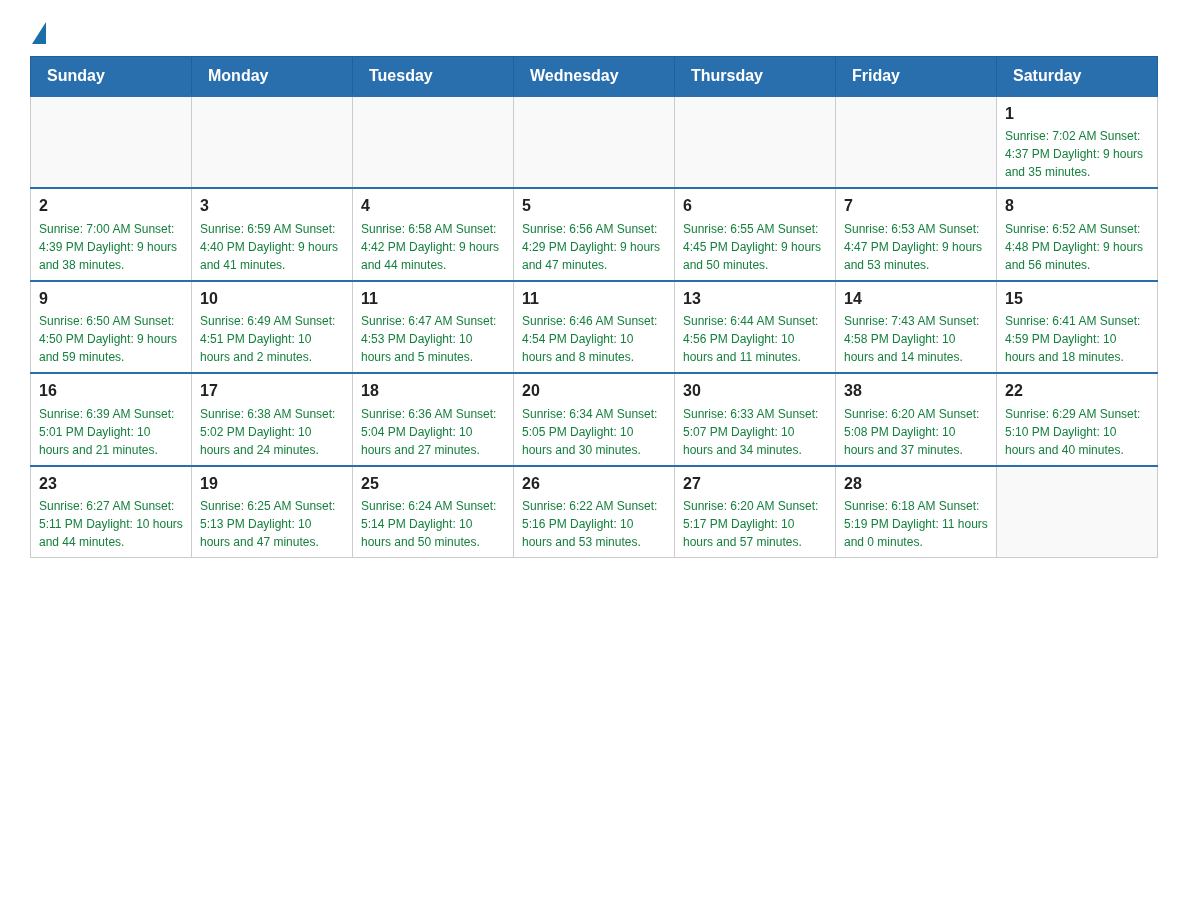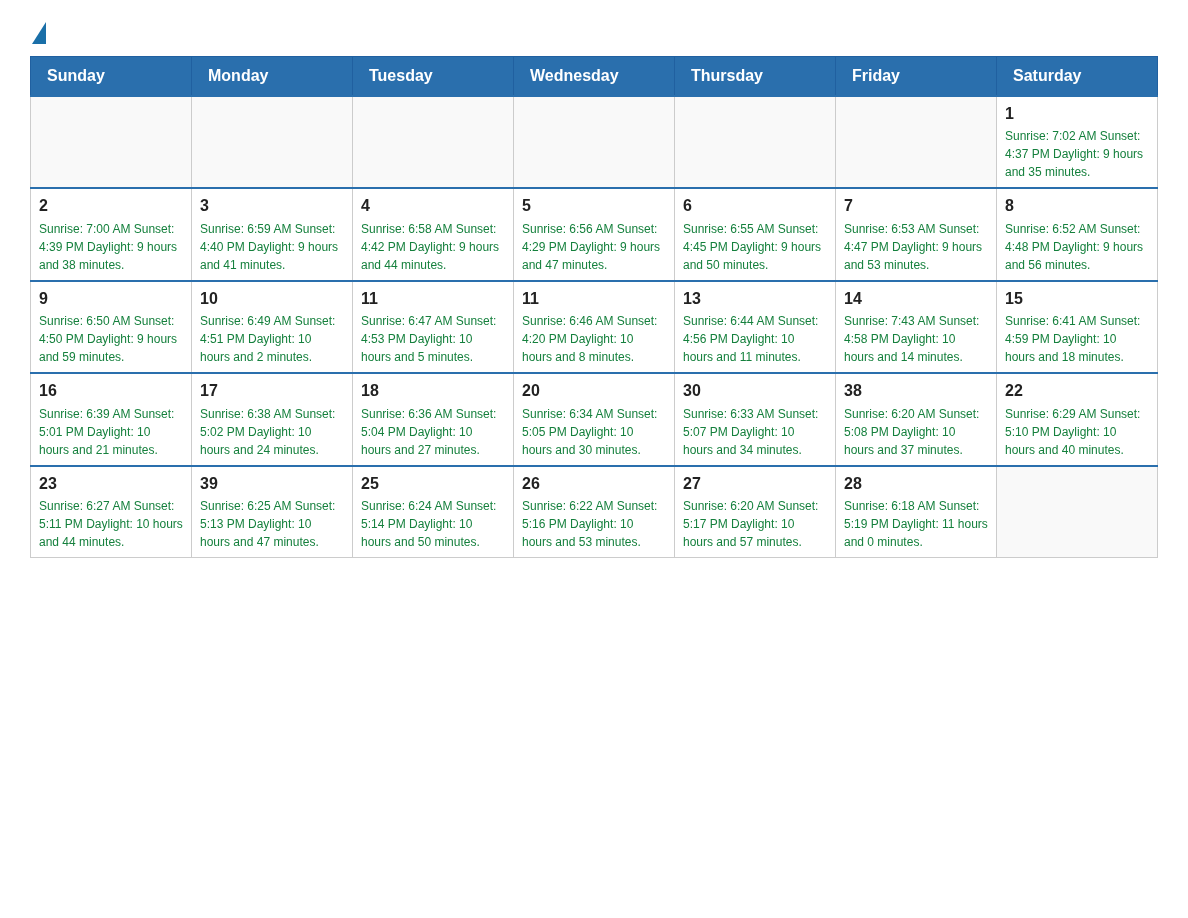--- a/index.html
+++ b/index.html
@@ -205,21 +205,21 @@
         </td>
         <td>
           <span class="day-number">11</span>
           <div class="day-info">Sunrise: 6:47 AM
 Sunset: 4:53 PM
 Daylight: 10 hours and 5 minutes.</div>
         </td>
         <td>
           <span class="day-number">11</span>
           <div class="day-info">Sunrise: 6:46 AM
-Sunset: 4:20 PM
+Sunset: 4:54 PM
 Daylight: 10 hours and 8 minutes.</div>
         </td>
         <td>
           <span class="day-number">13</span>
           <div class="day-info">Sunrise: 6:44 AM
 Sunset: 4:56 PM
 Daylight: 10 hours and 11 minutes.</div>
         </td>
         <td>
           <span class="day-number">14</span>
@@ -279,21 +279,21 @@
         </td>
       </tr>
       <tr class="week-row">
         <td>
           <span class="day-number">23</span>
           <div class="day-info">Sunrise: 6:27 AM
 Sunset: 5:11 PM
 Daylight: 10 hours and 44 minutes.</div>
         </td>
         <td>
-          <span class="day-number">39</span>
+          <span class="day-number">19</span>
           <div class="day-info">Sunrise: 6:25 AM
 Sunset: 5:13 PM
 Daylight: 10 hours and 47 minutes.</div>
         </td>
         <td>
           <span class="day-number">25</span>
           <div class="day-info">Sunrise: 6:24 AM
 Sunset: 5:14 PM
 Daylight: 10 hours and 50 minutes.</div>
         </td>

